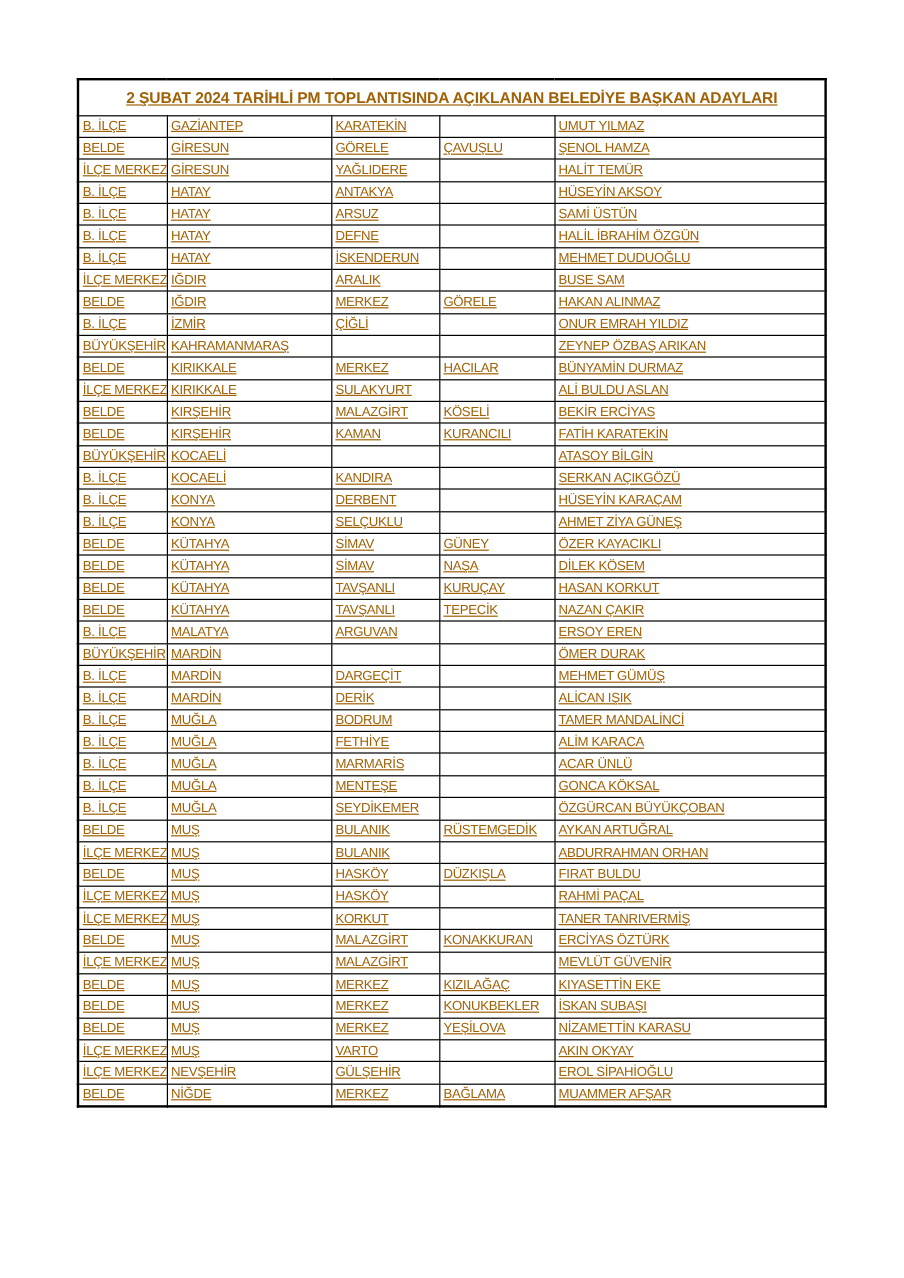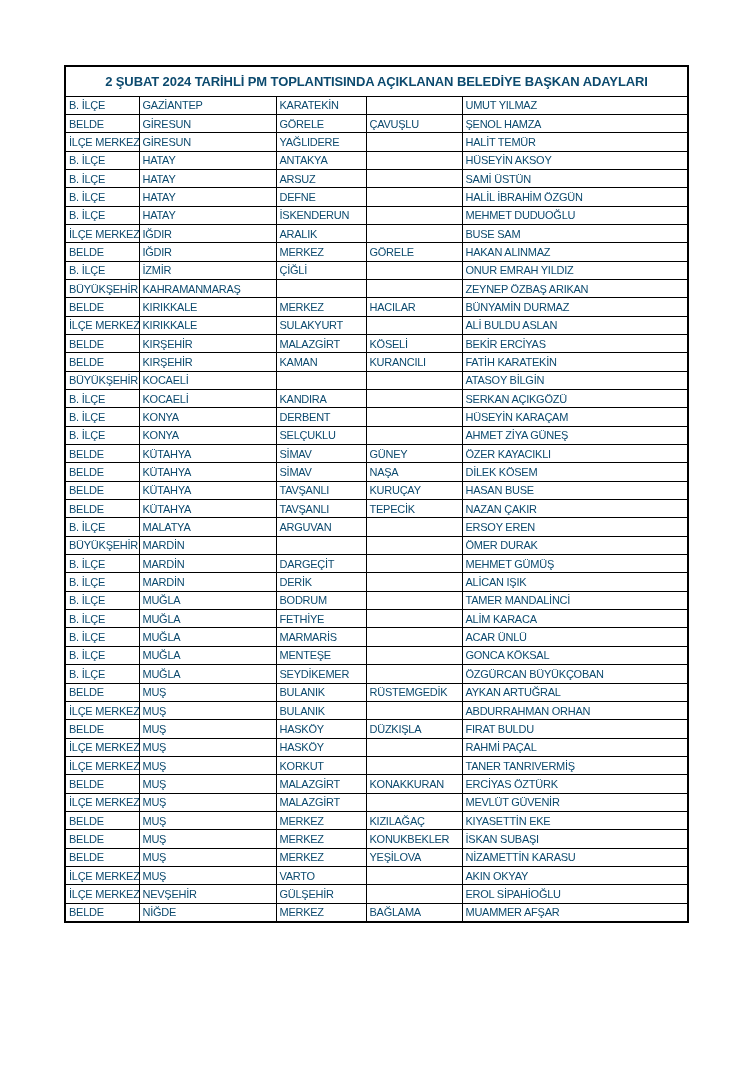--- a/index.html
+++ b/index.html
@@ -16,22 +16,23 @@
     background: #ffffff;
     overflow: hidden;
   }
   table.candidates {
     position: absolute;
     left: 64px;
     top: 65px;
     width: 623px;
     border-collapse: collapse;
     table-layout: fixed;
-    color: #0c4a6e;
+    color: #a16207;
     border: 2px solid #000;
+    text-decoration: underline;
   }
   col.c-tur   { width: 74px; }
   col.c-il    { width: 137px; }
   col.c-ilce  { width: 90px; }
   col.c-belde { width: 96px; }
   col.c-aday  { width: 226px; }
   th, td {
     border: 1.5px solid #000;
     overflow: hidden;
     white-space: nowrap;
@@ -225,21 +226,21 @@
           <td>KÜTAHYA</td>
           <td>SİMAV</td>
           <td>NAŞA</td>
           <td>DİLEK KÖSEM</td>
         </tr>
         <tr>
           <td>BELDE</td>
           <td>KÜTAHYA</td>
           <td>TAVŞANLI</td>
           <td>KURUÇAY</td>
-          <td>HASAN BUSE</td>
+          <td>HASAN KORKUT</td>
         </tr>
         <tr>
           <td>BELDE</td>
           <td>KÜTAHYA</td>
           <td>TAVŞANLI</td>
           <td>TEPECİK</td>
           <td>NAZAN ÇAKIR</td>
         </tr>
         <tr>
           <td>B. İLÇE</td>

